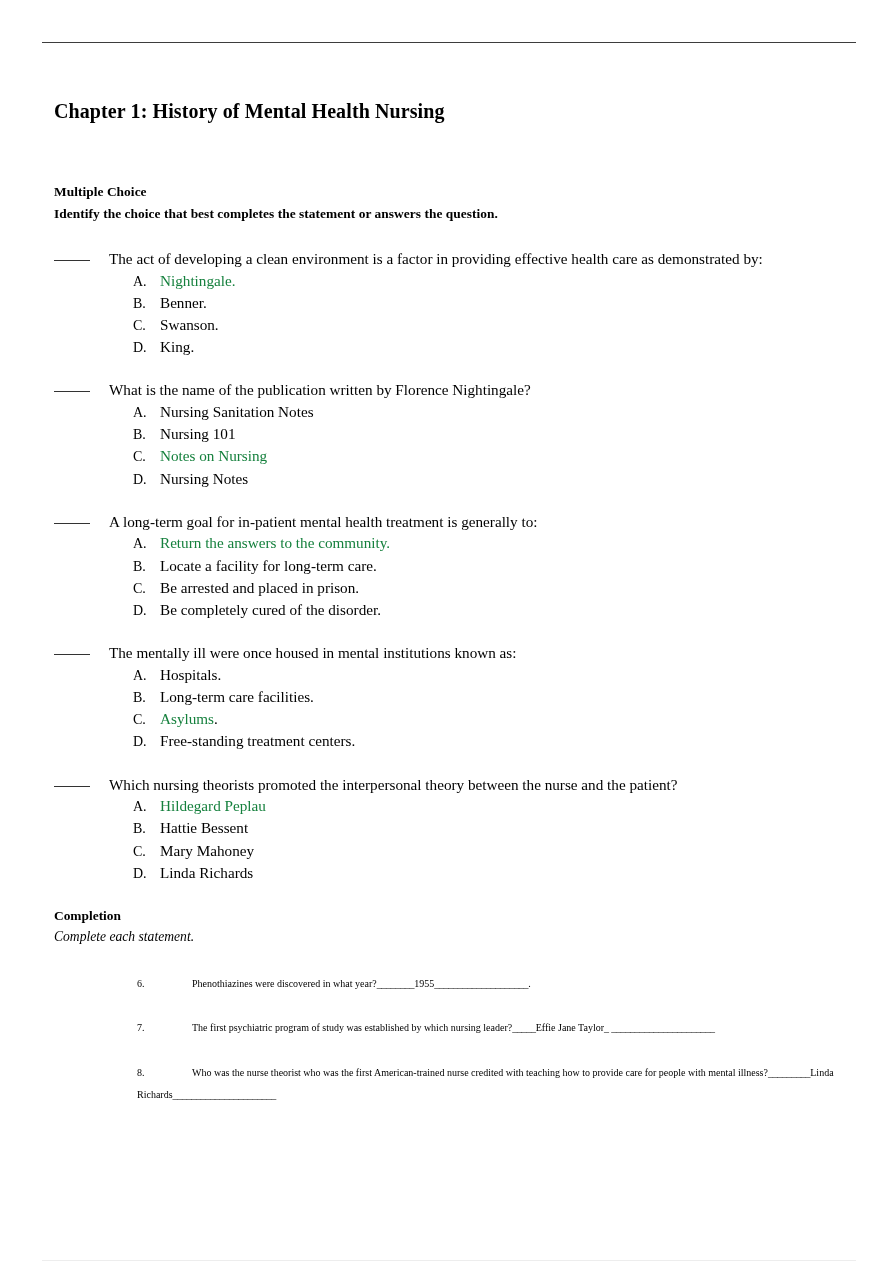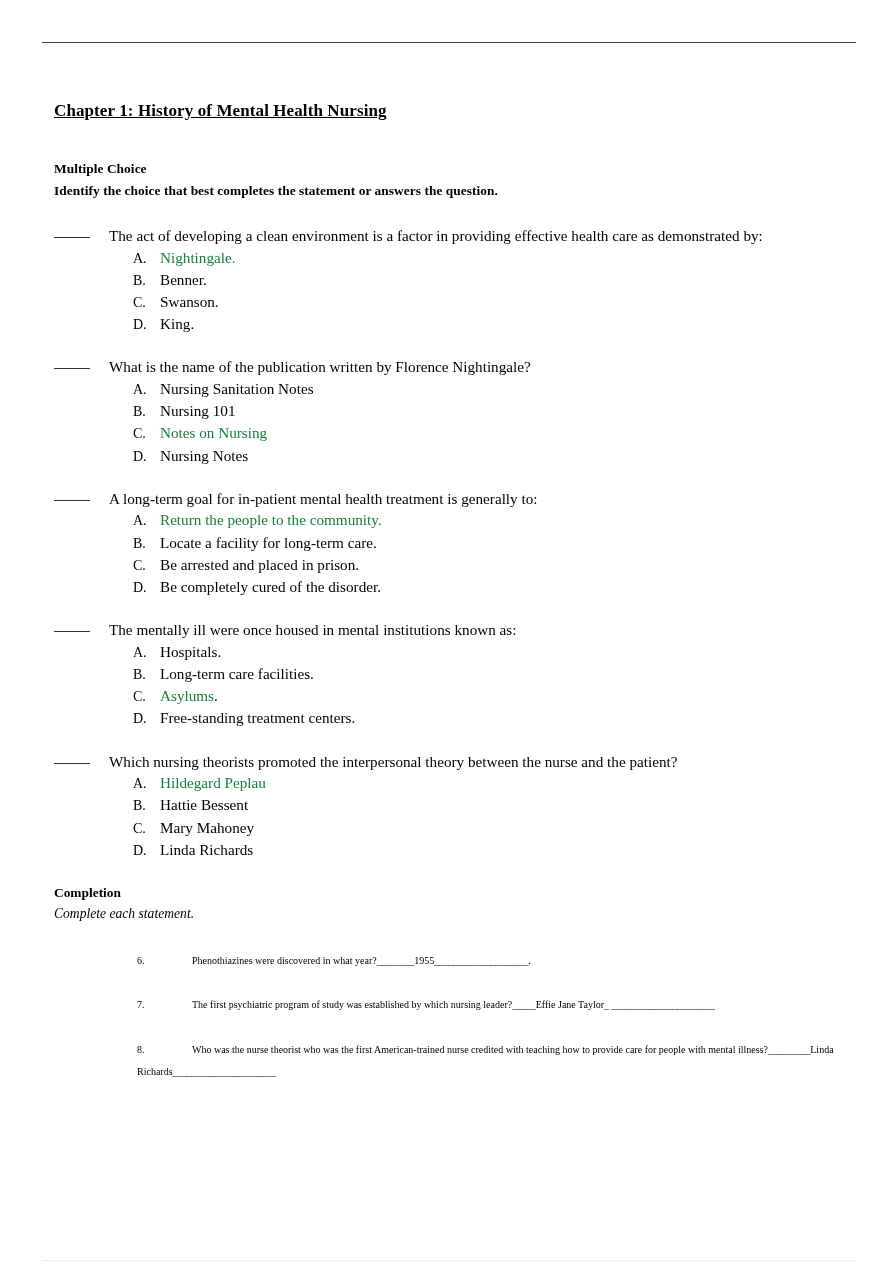--- a/index.html
+++ b/index.html
@@ -44,30 +44,29 @@
 
   
   .content {
     position: absolute;
     left: 54px;
     top: 100px;
     width: 790px;
   }
 
   .chapter-title {
-    font-size: 17px;
+    font-size: 20px;
     font-weight: bold;
     letter-spacing: 0.1px;
     margin: 0 0 0 0;
     line-height: 22px;
-    text-decoration: underline;
   }
 
   .section-head {
-    margin-top: 36px;
+    margin-top: 59px;
   }
   .section-head .lbl,
   .section-head .instr {
     font-size: 13.4px;
     font-weight: bold;
     line-height: 21.5px;
     letter-spacing: 0.05px;
   }
 
   
@@ -181,21 +180,21 @@
           <div class="q-blank"></div>
           <div class="q-line q-text-wrap"><span class="q-num">2.</span><span>What is the name of the publication written by Florence Nightingale?</span></div>
           <div class="opt"><span class="opt-letter">A.</span><span class="opt-text">Nursing Sanitation Notes</span></div>
           <div class="opt"><span class="opt-letter">B.</span><span class="opt-text">Nursing 101</span></div>
           <div class="opt"><span class="opt-letter">C.</span><span class="opt-text correct">Notes on Nursing</span></div>
           <div class="opt"><span class="opt-letter">D.</span><span class="opt-text">Nursing Notes</span></div>
         </div>
         <div class="q-block">
           <div class="q-blank"></div>
           <div class="q-line q-text-wrap"><span class="q-num">3.</span><span>A long-term goal for in-patient mental health treatment is generally to:</span></div>
-          <div class="opt"><span class="opt-letter">A.</span><span class="opt-text correct">Return the people to the community.</span></div>
+          <div class="opt"><span class="opt-letter">A.</span><span class="opt-text correct">Return the answers to the community.</span></div>
           <div class="opt"><span class="opt-letter">B.</span><span class="opt-text">Locate a facility for long-term care.</span></div>
           <div class="opt"><span class="opt-letter">C.</span><span class="opt-text">Be arrested and placed in prison.</span></div>
           <div class="opt"><span class="opt-letter">D.</span><span class="opt-text">Be completely cured of the disorder.</span></div>
         </div>
         <div class="q-block">
           <div class="q-blank"></div>
           <div class="q-line q-text-wrap"><span class="q-num">4.</span><span>The mentally ill were once housed in mental institutions known as:</span></div>
           <div class="opt"><span class="opt-letter">A.</span><span class="opt-text">Hospitals.</span></div>
           <div class="opt"><span class="opt-letter">B.</span><span class="opt-text">Long-term care facilities.</span></div>
           <div class="opt"><span class="opt-letter">C.</span><span class="opt-text correct">Asylums</span><span>.</span></div>

